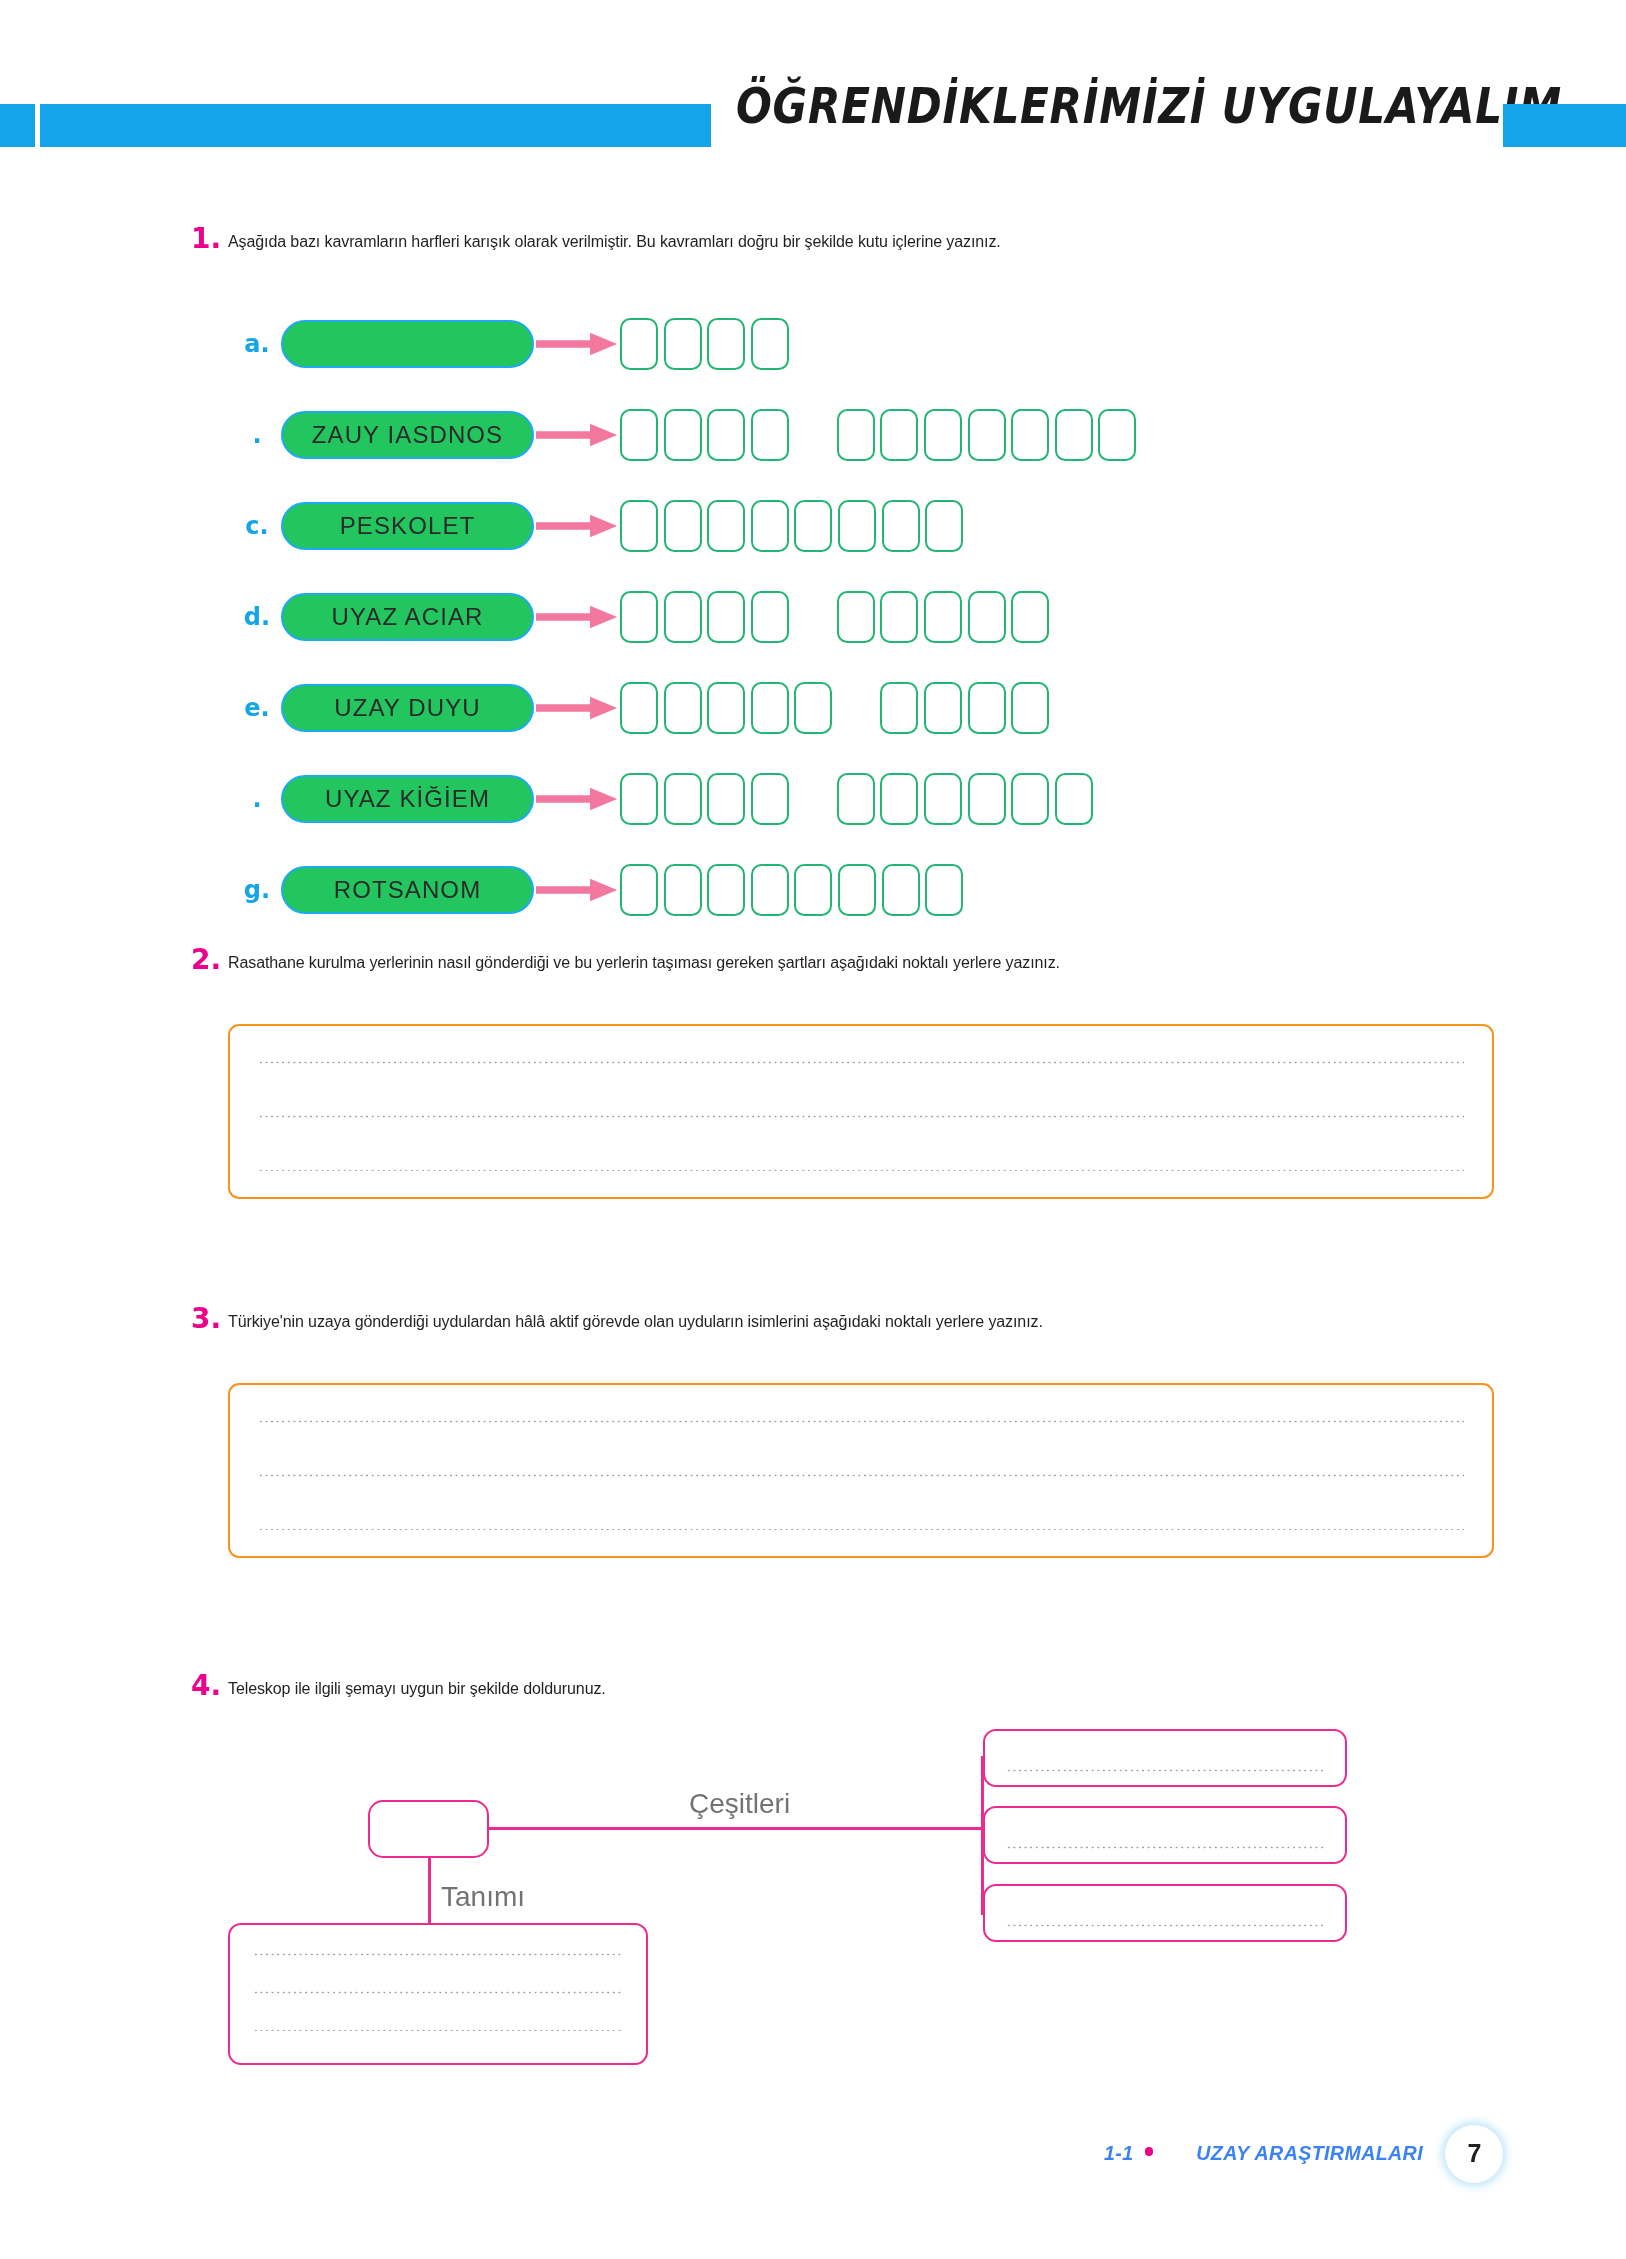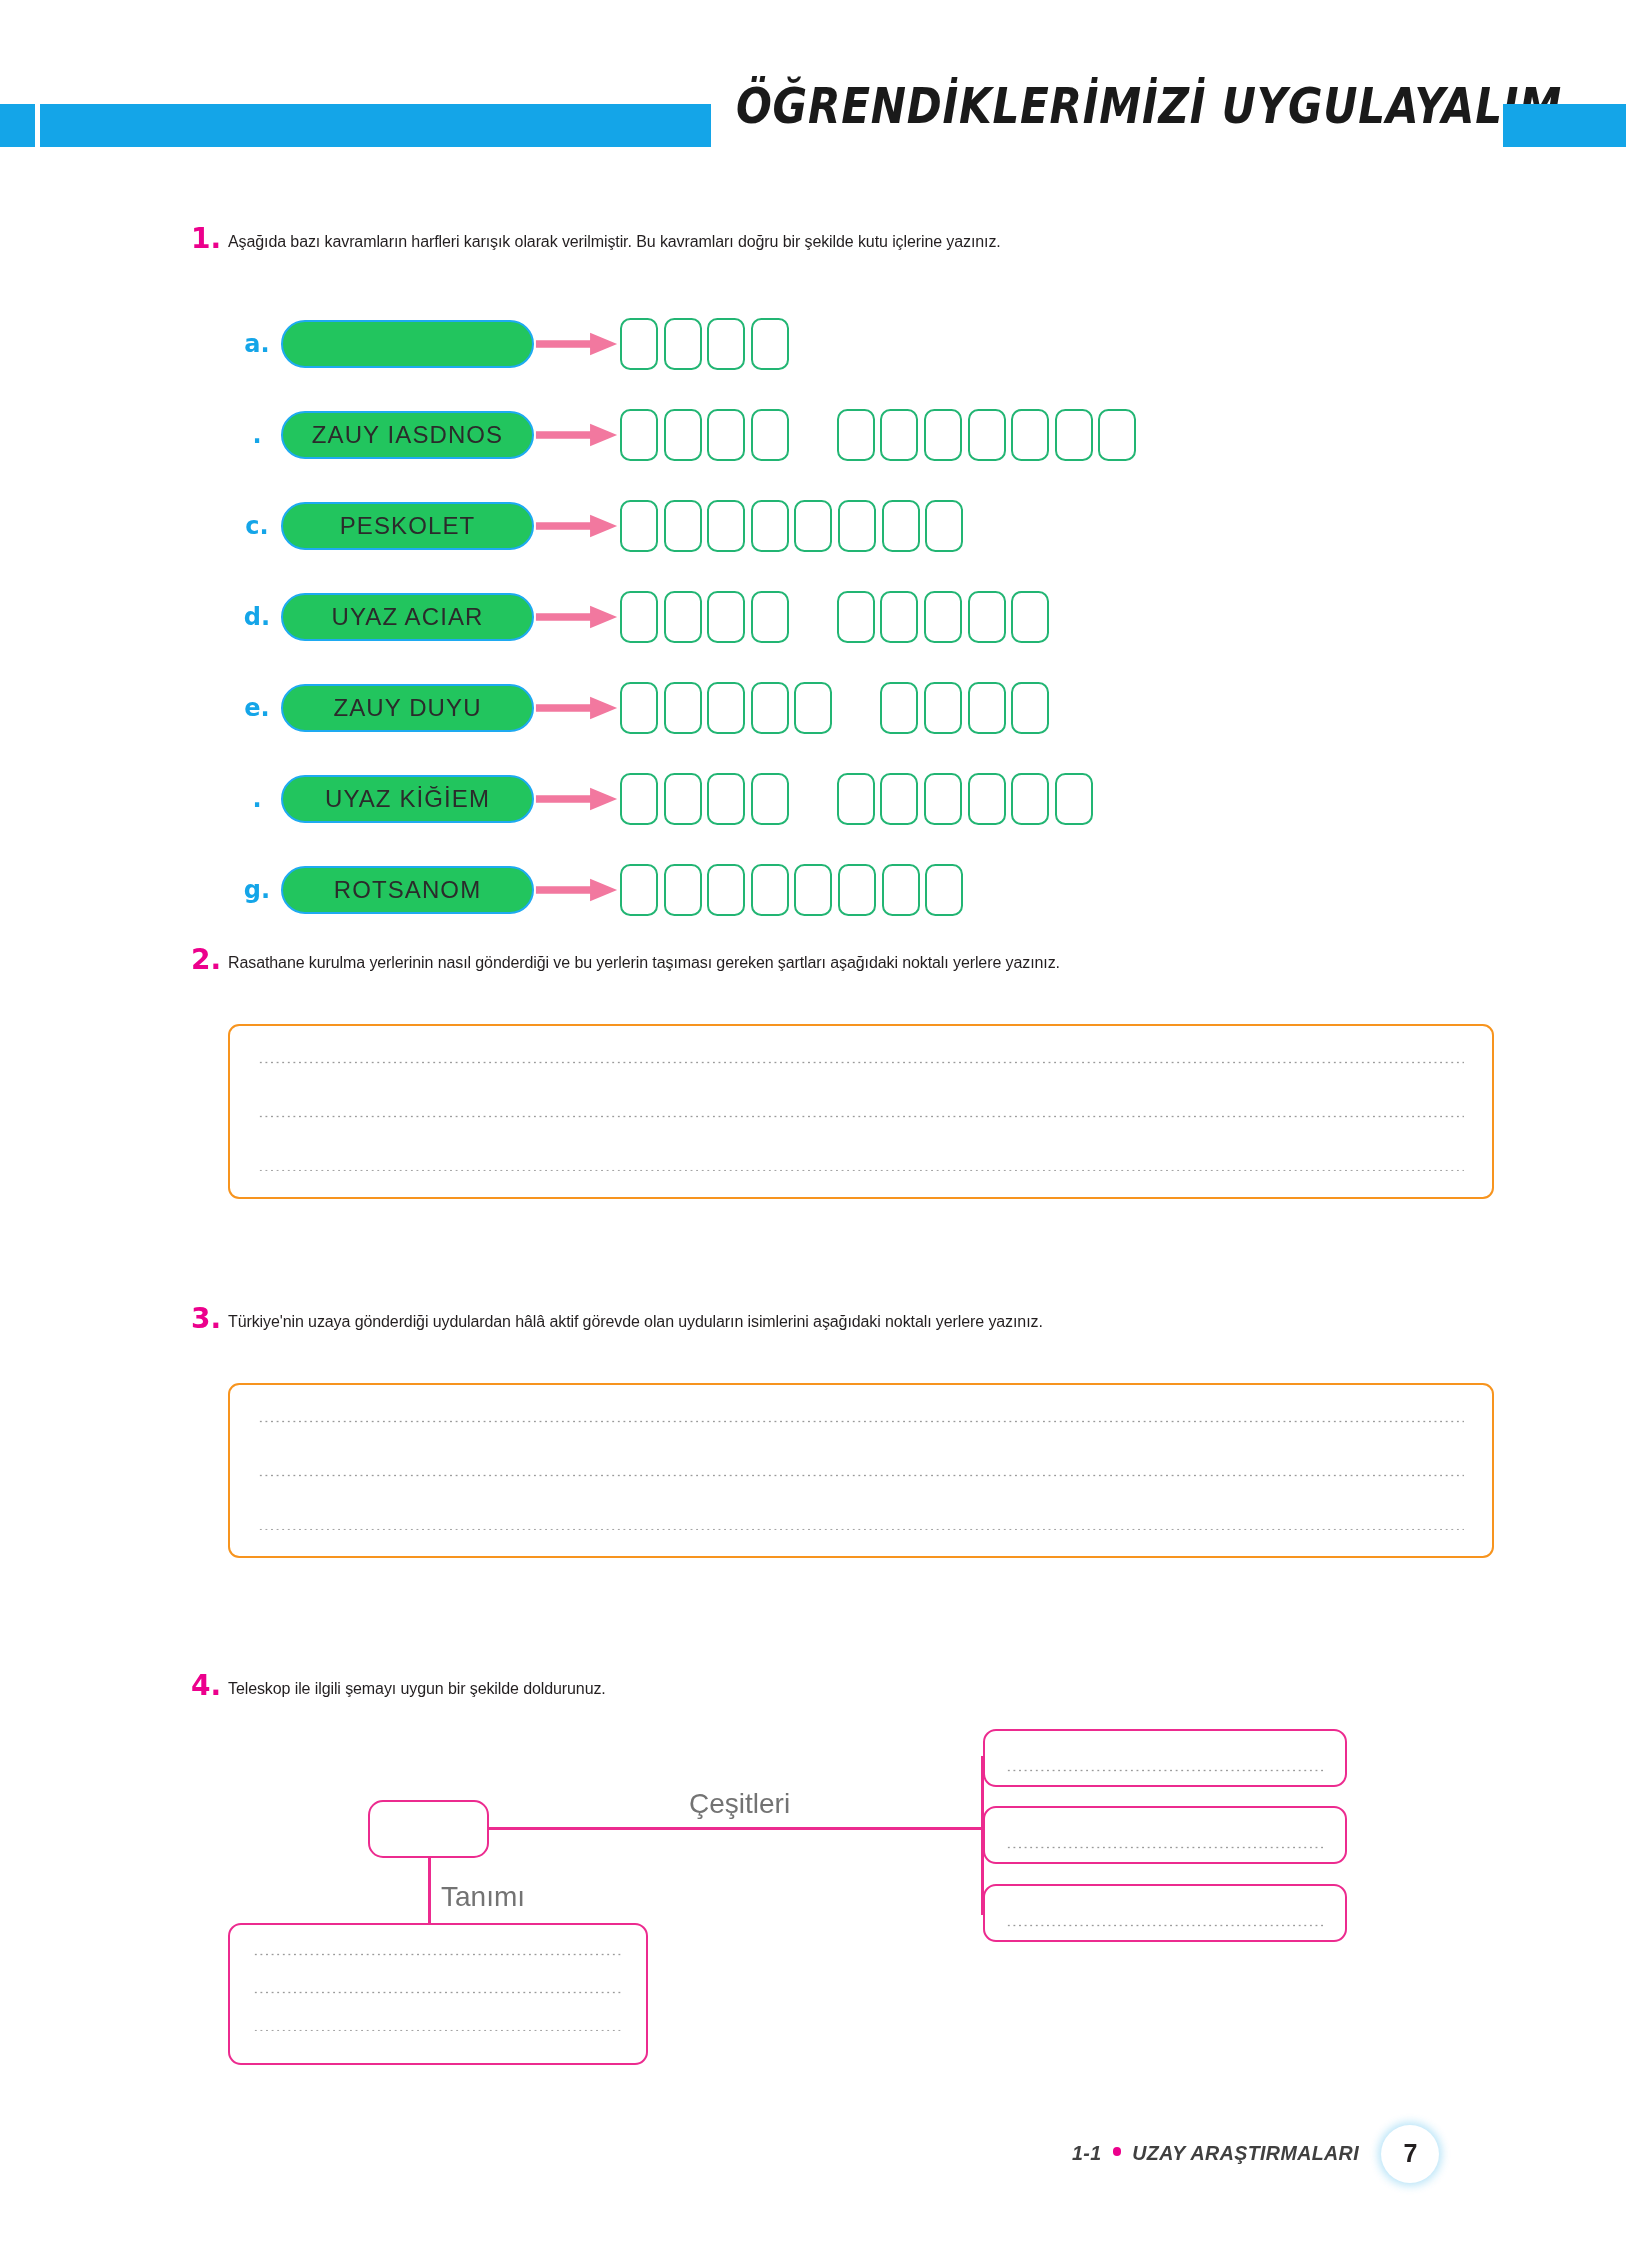--- a/index.html
+++ b/index.html
@@ -267,23 +267,24 @@
     top: 2121px;
     width: 438px;
     height: 65px;
     display: flex;
     align-items: center;
   }
   .footer-text {
     font-size: 19.6px;
     font-weight: bold;
     font-style: italic;
-    color: #404040;
+    color: #3b82f6;
     letter-spacing: 0.4px;
     font-family: "Liberation Sans", sans-serif;
+    margin-left: 32px;
   }
   .footer-dot {
     display: inline-block;
     width: 8.4px;
     height: 8.4px;
     border-radius: 50%;
     background: #ec008c;
     margin: 0 11.2px 3.7px 11.2px;
   }
   .page-circle {
@@ -401,21 +402,21 @@
           <div class="letter-cell"></div>
           <div class="letter-cell"></div>
           <div class="letter-cell"></div>
           <div class="letter-cell"></div>
           <div class="letter-cell"></div>
         </div>
       </div>
     </div>
     <div class="q1-row">
       <div class="row-label">e.</div>
-      <div class="word-box">ZAUY  DUYU</div>
+      <div class="word-box">UZAY  DUYU</div>
       <div class="arrow">
         <svg width="86" height="28" viewBox="0 0 92 30">
           <path d="M2 11 L60 11 L60 3 L89 15 L60 27 L60 19 L2 19 Z" fill="#f2789f"></path>
         </svg>
       </div>
       <div class="letter-groups">
         <div class="letter-group">
           <div class="letter-cell"></div>
           <div class="letter-cell"></div>
           <div class="letter-cell"></div>

